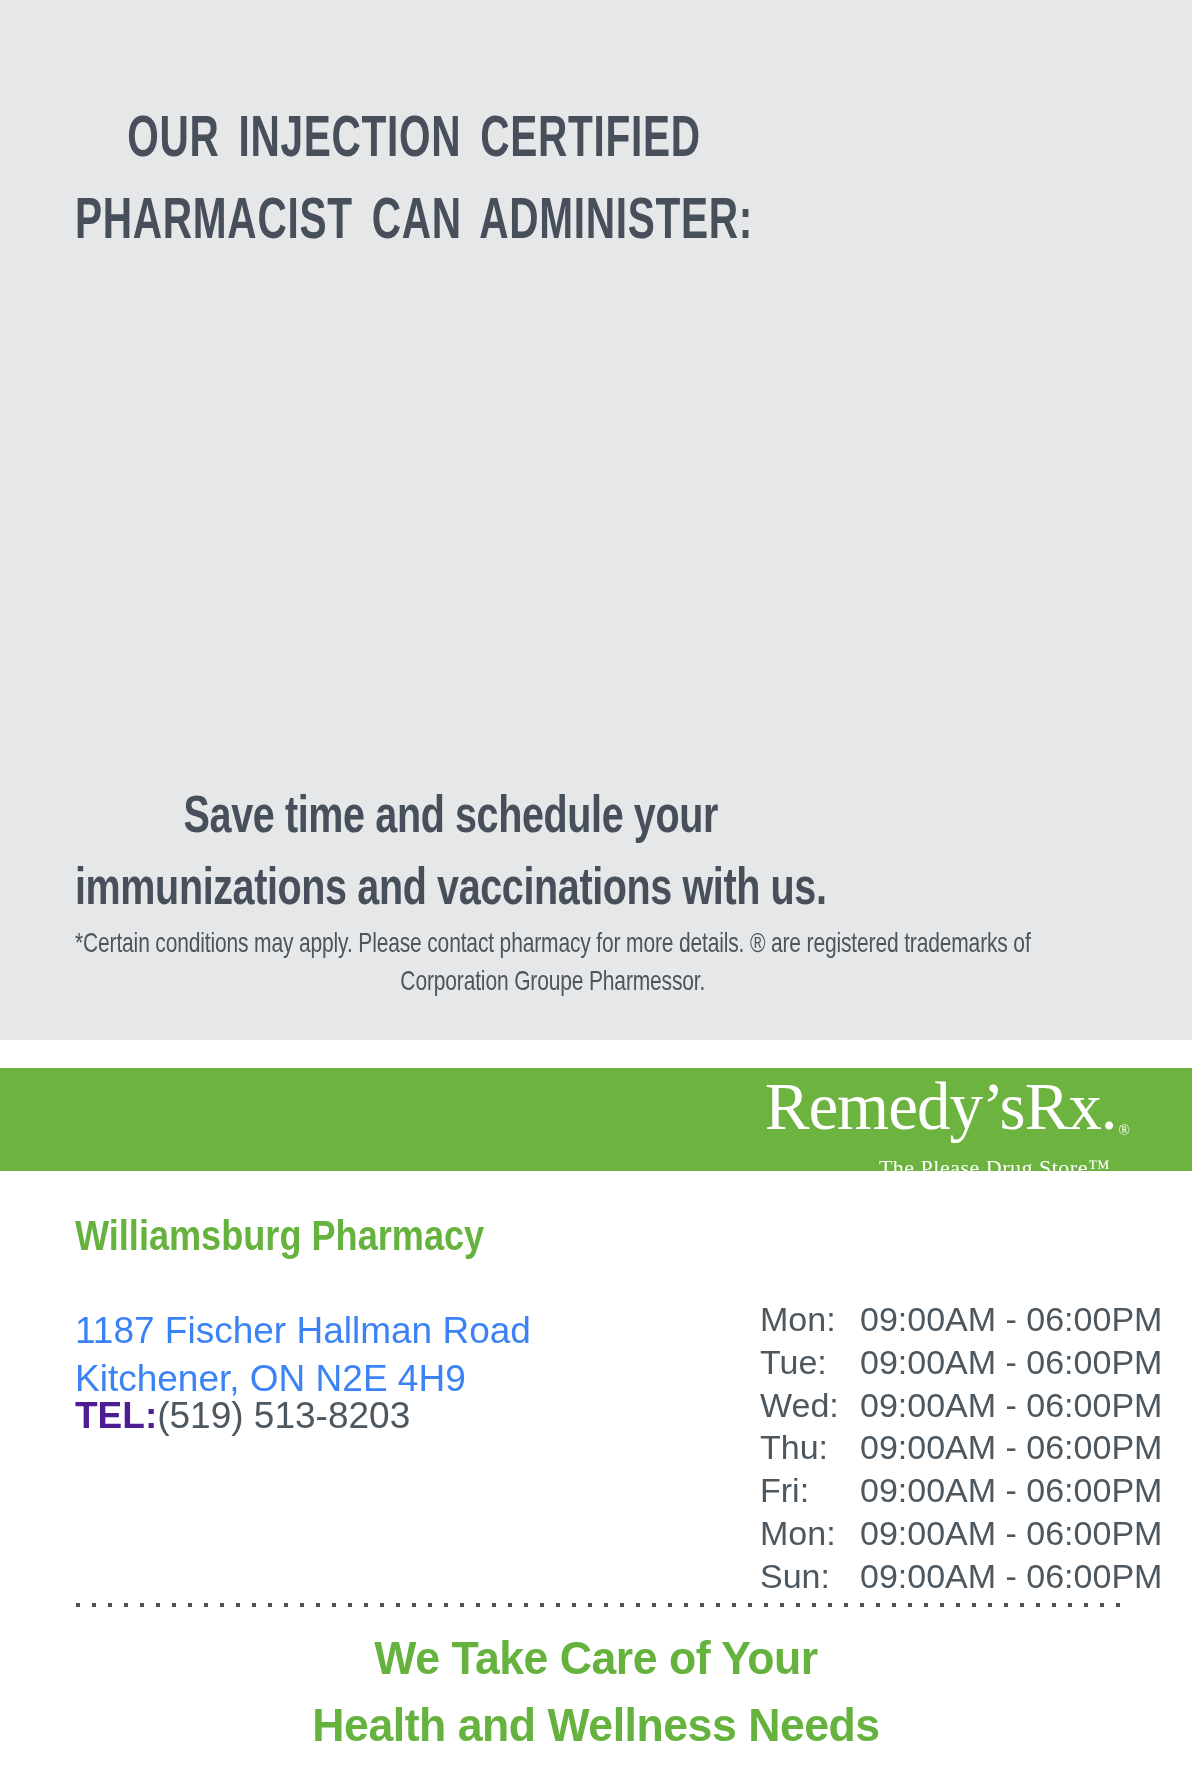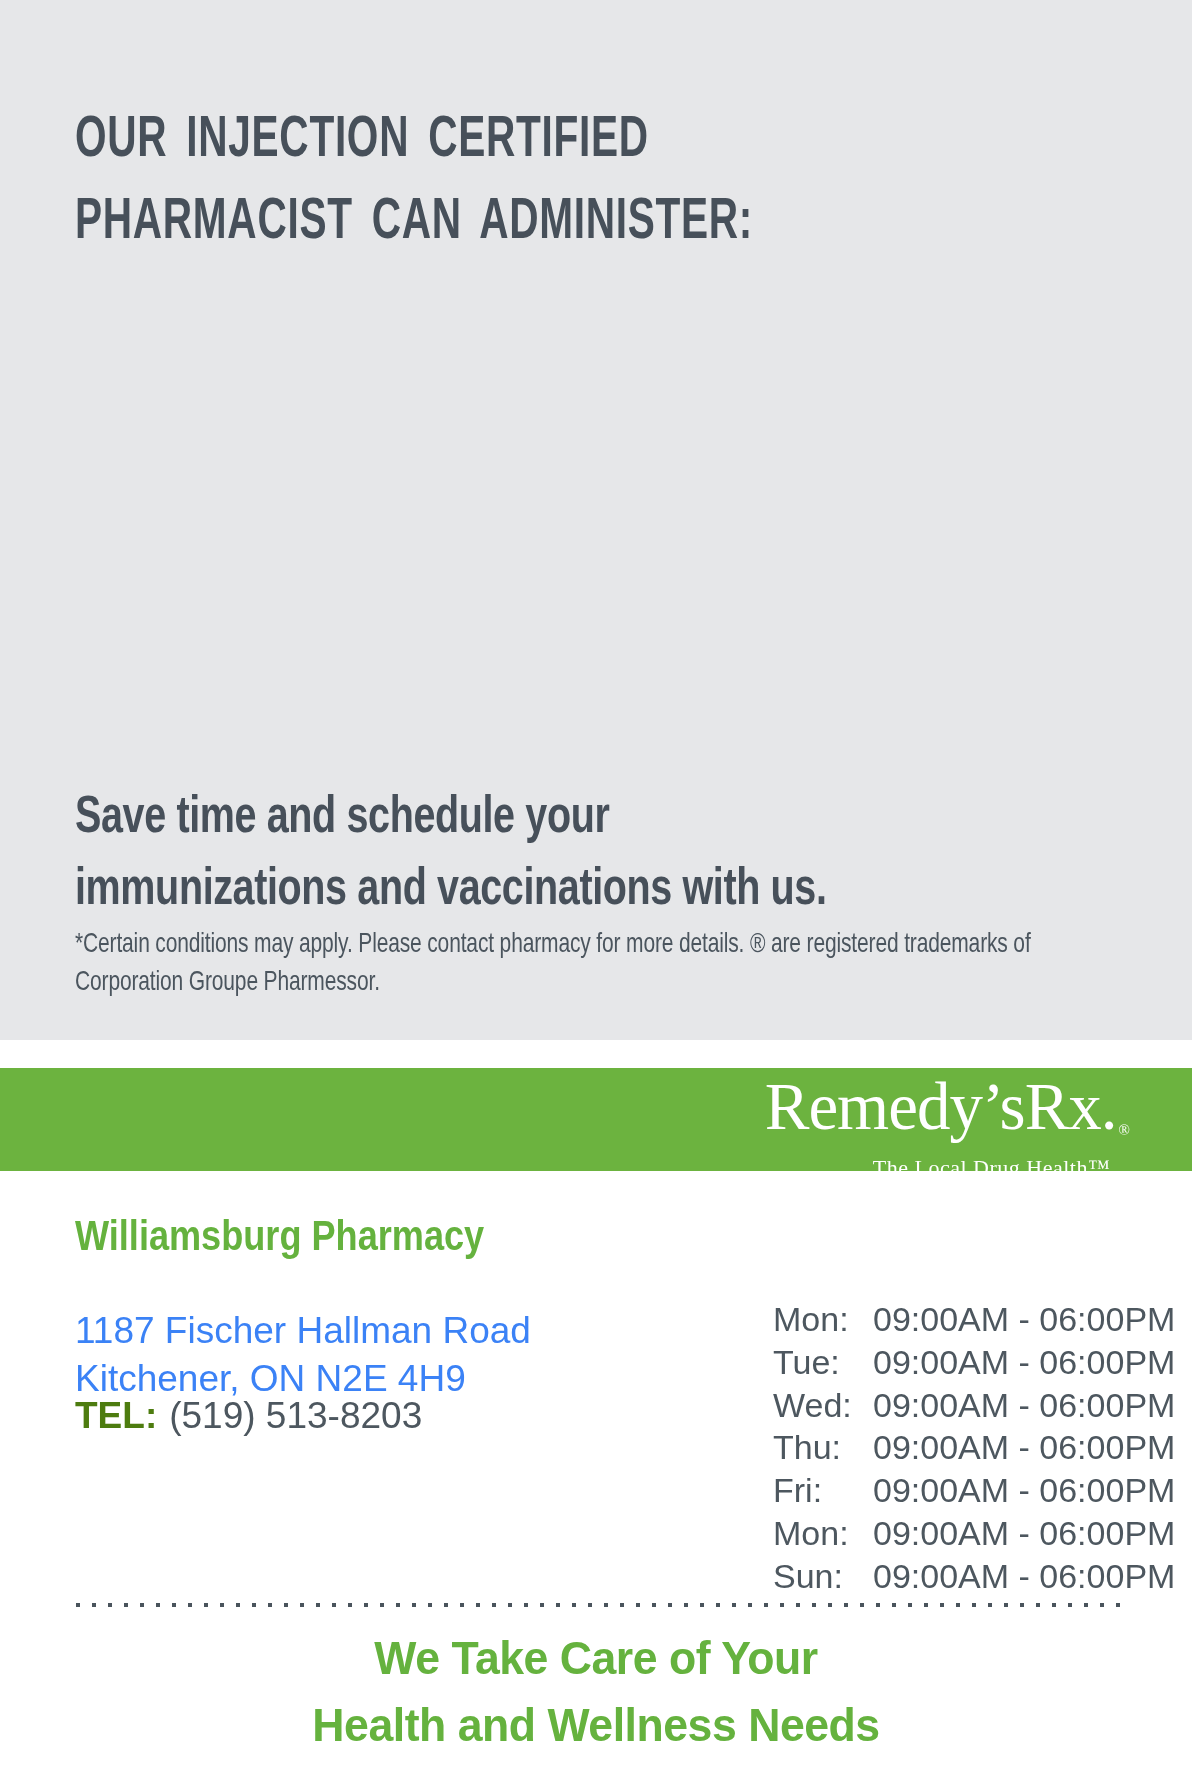--- a/index.html
+++ b/index.html
@@ -11,20 +11,21 @@
     overflow: hidden;
     font-family: "Liberation Sans", sans-serif;
   }
 
   
   .promo-panel {
     position: absolute;
     left: 0; top: 0;
     width: 1192px; height: 1040px;
     background: #e6e7e9;
+    text-align: center;
   }
   .headline {
     position: absolute;
     left: 75px; top: 95px;
     margin: 0;
     font-size: 58px;
     line-height: 82px;
     font-weight: bold;
     color: #47505a;
     letter-spacing: 1px;
@@ -123,31 +124,29 @@
     left: 75px;
     font-size: 37px;
     line-height: 48px;
     color: #4d575f;
     white-space: nowrap;
   }
   .tel-row { top: 1392px; }
   .fax-row { top: 1440px; }
   .phone-label {
     font-weight: bold;
-    color: #4d7c0f;
-    margin-right: 12px;
+    color: #4c1d95;
   }
 
   
   .store-hours {
     position: absolute;
     left: 760px; top: 1298px;
     font-size: 34px;
     color: #4d575f;
-    margin-left: 13px;
   }
   .hours-row {
     height: 42.8px;
     line-height: 42.8px;
     white-space: nowrap;
   }
   .hours-day {
     display: inline-block;
     width: 100px;
   }
@@ -197,21 +196,21 @@
       <span>*Certain conditions may apply. Please contact pharmacy for more details. ® are registered trademarks of</span><br>
       <span>Corporation Groupe Pharmessor.</span>
     </p>
   </section>
 
   <section class="brand-banner">
     <div class="logo">
       <div class="logo-main">
         <span>Remedy’sRx.</span><span class="logo-reg">®</span>
       </div>
-      <div class="logo-tagline">The Local Drug Health™</div>
+      <div class="logo-tagline">The Please Drug Store™</div>
     </div>
   </section>
 
   <h2 class="pharmacy-name">Williamsburg Pharmacy</h2>
   <div class="address-line1">1187 Fischer Hallman Road</div>
   <div class="address-line2">Kitchener, ON N2E 4H9</div>
 
   <div class="phone-row tel-row">
     <span class="phone-label">TEL:</span><span>(519) 513-8203</span>
   </div>

